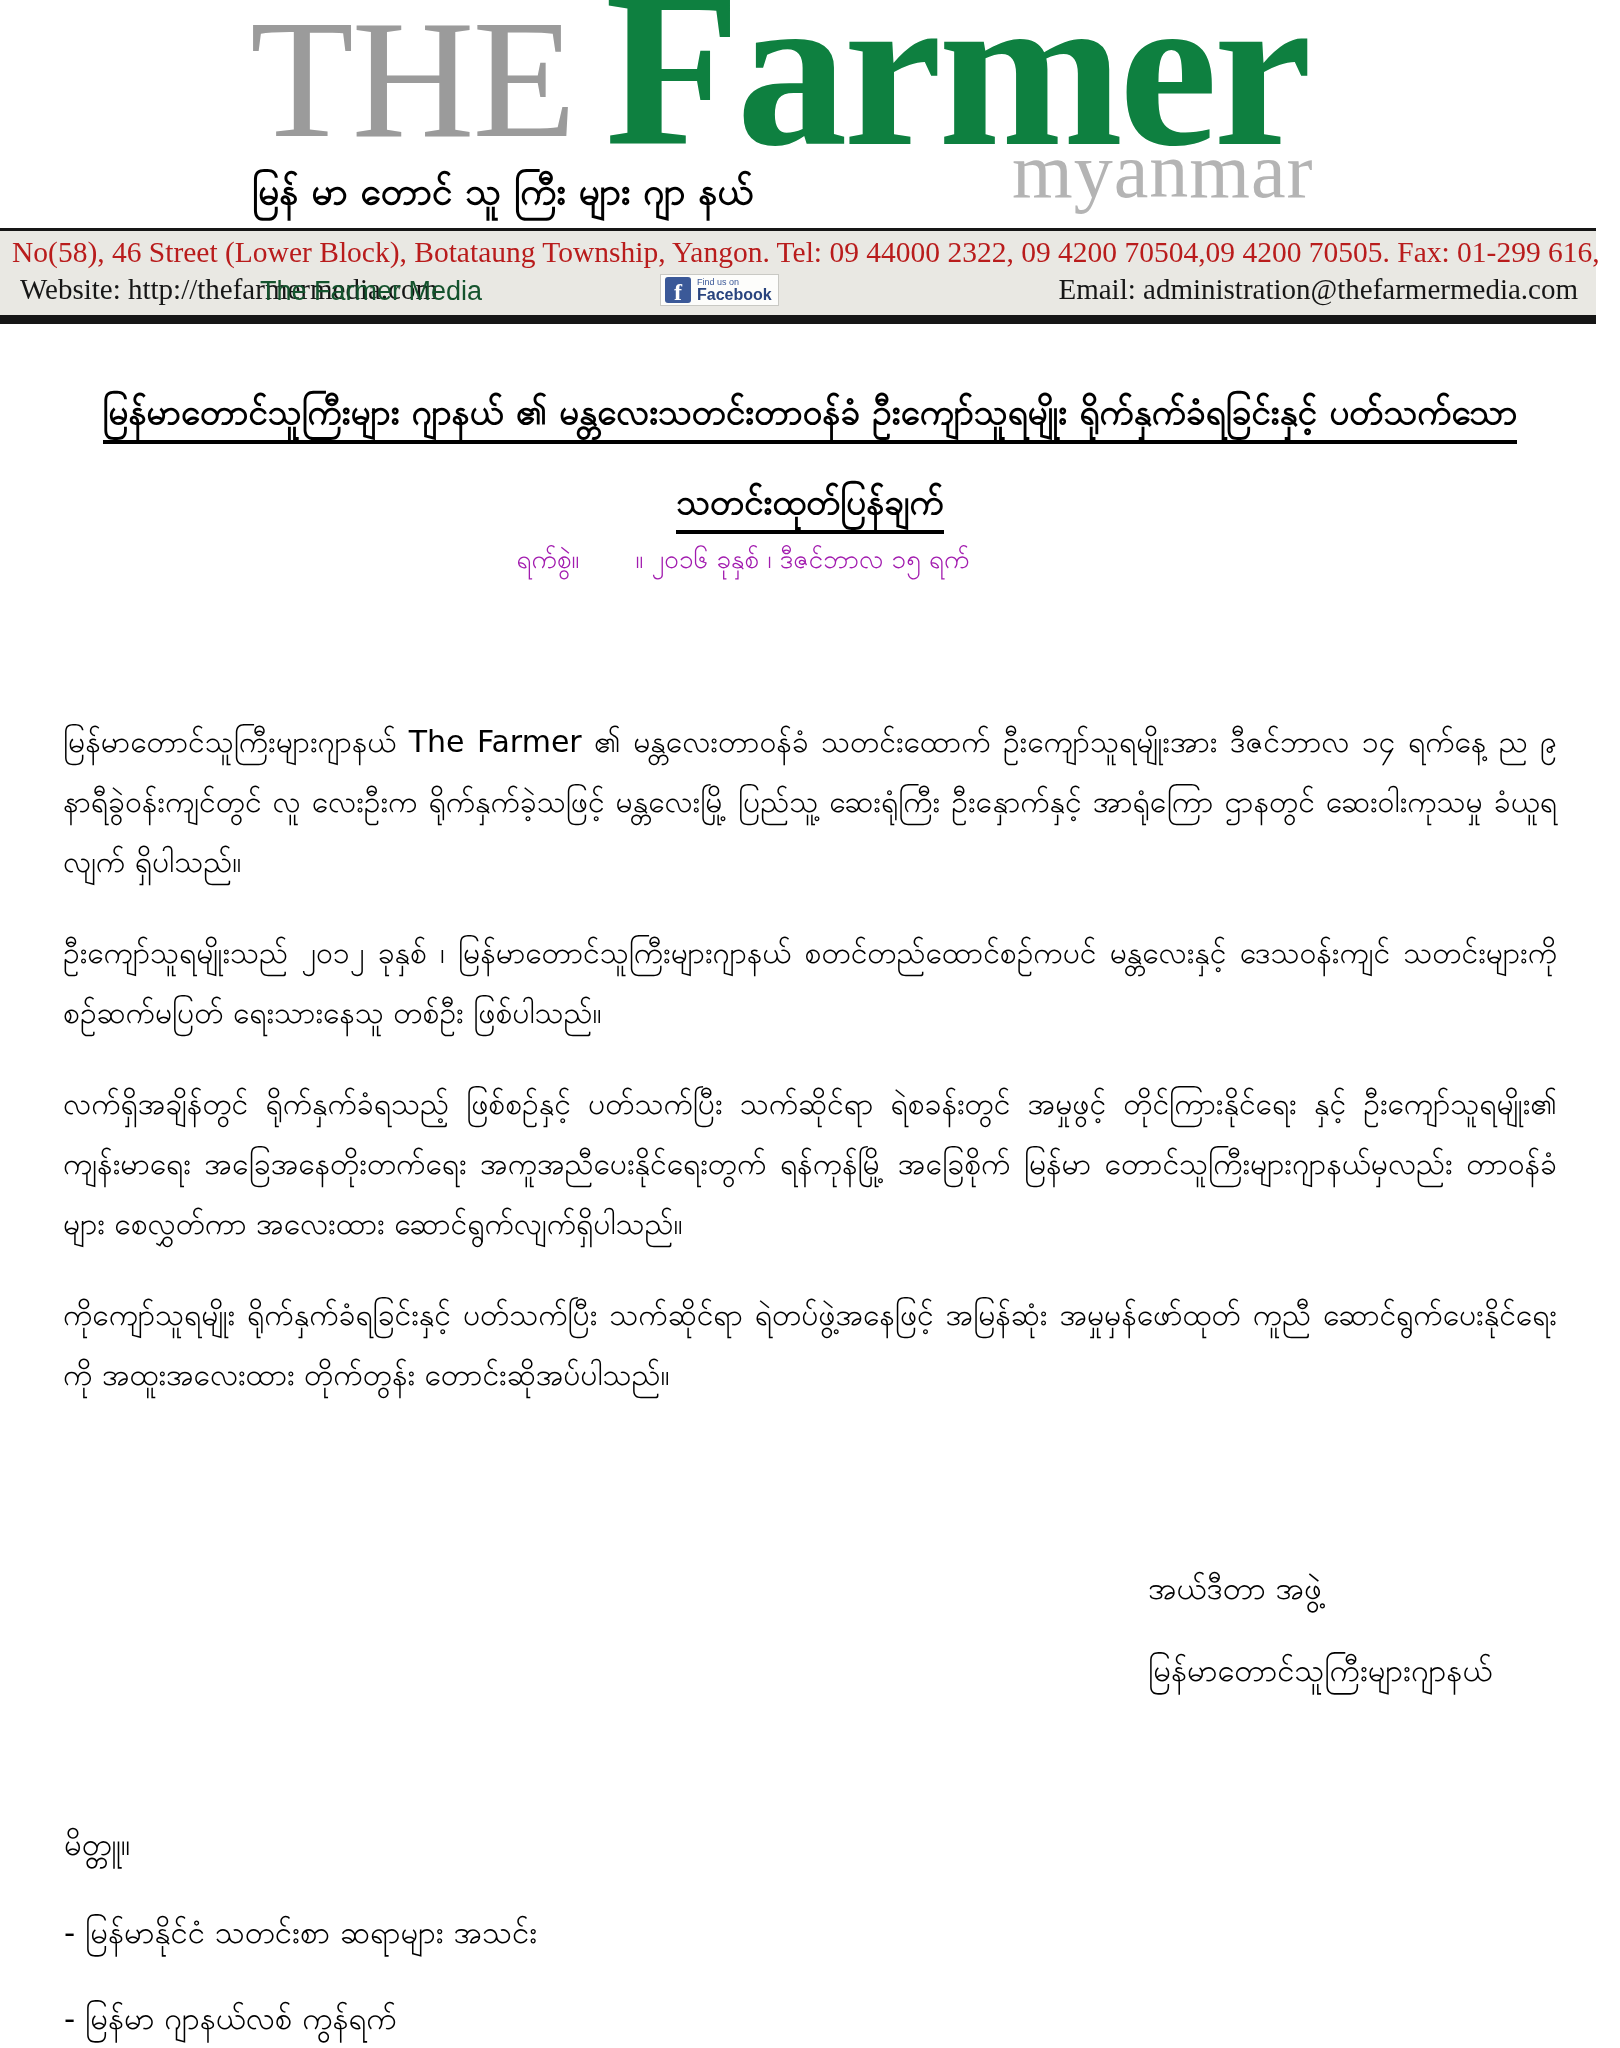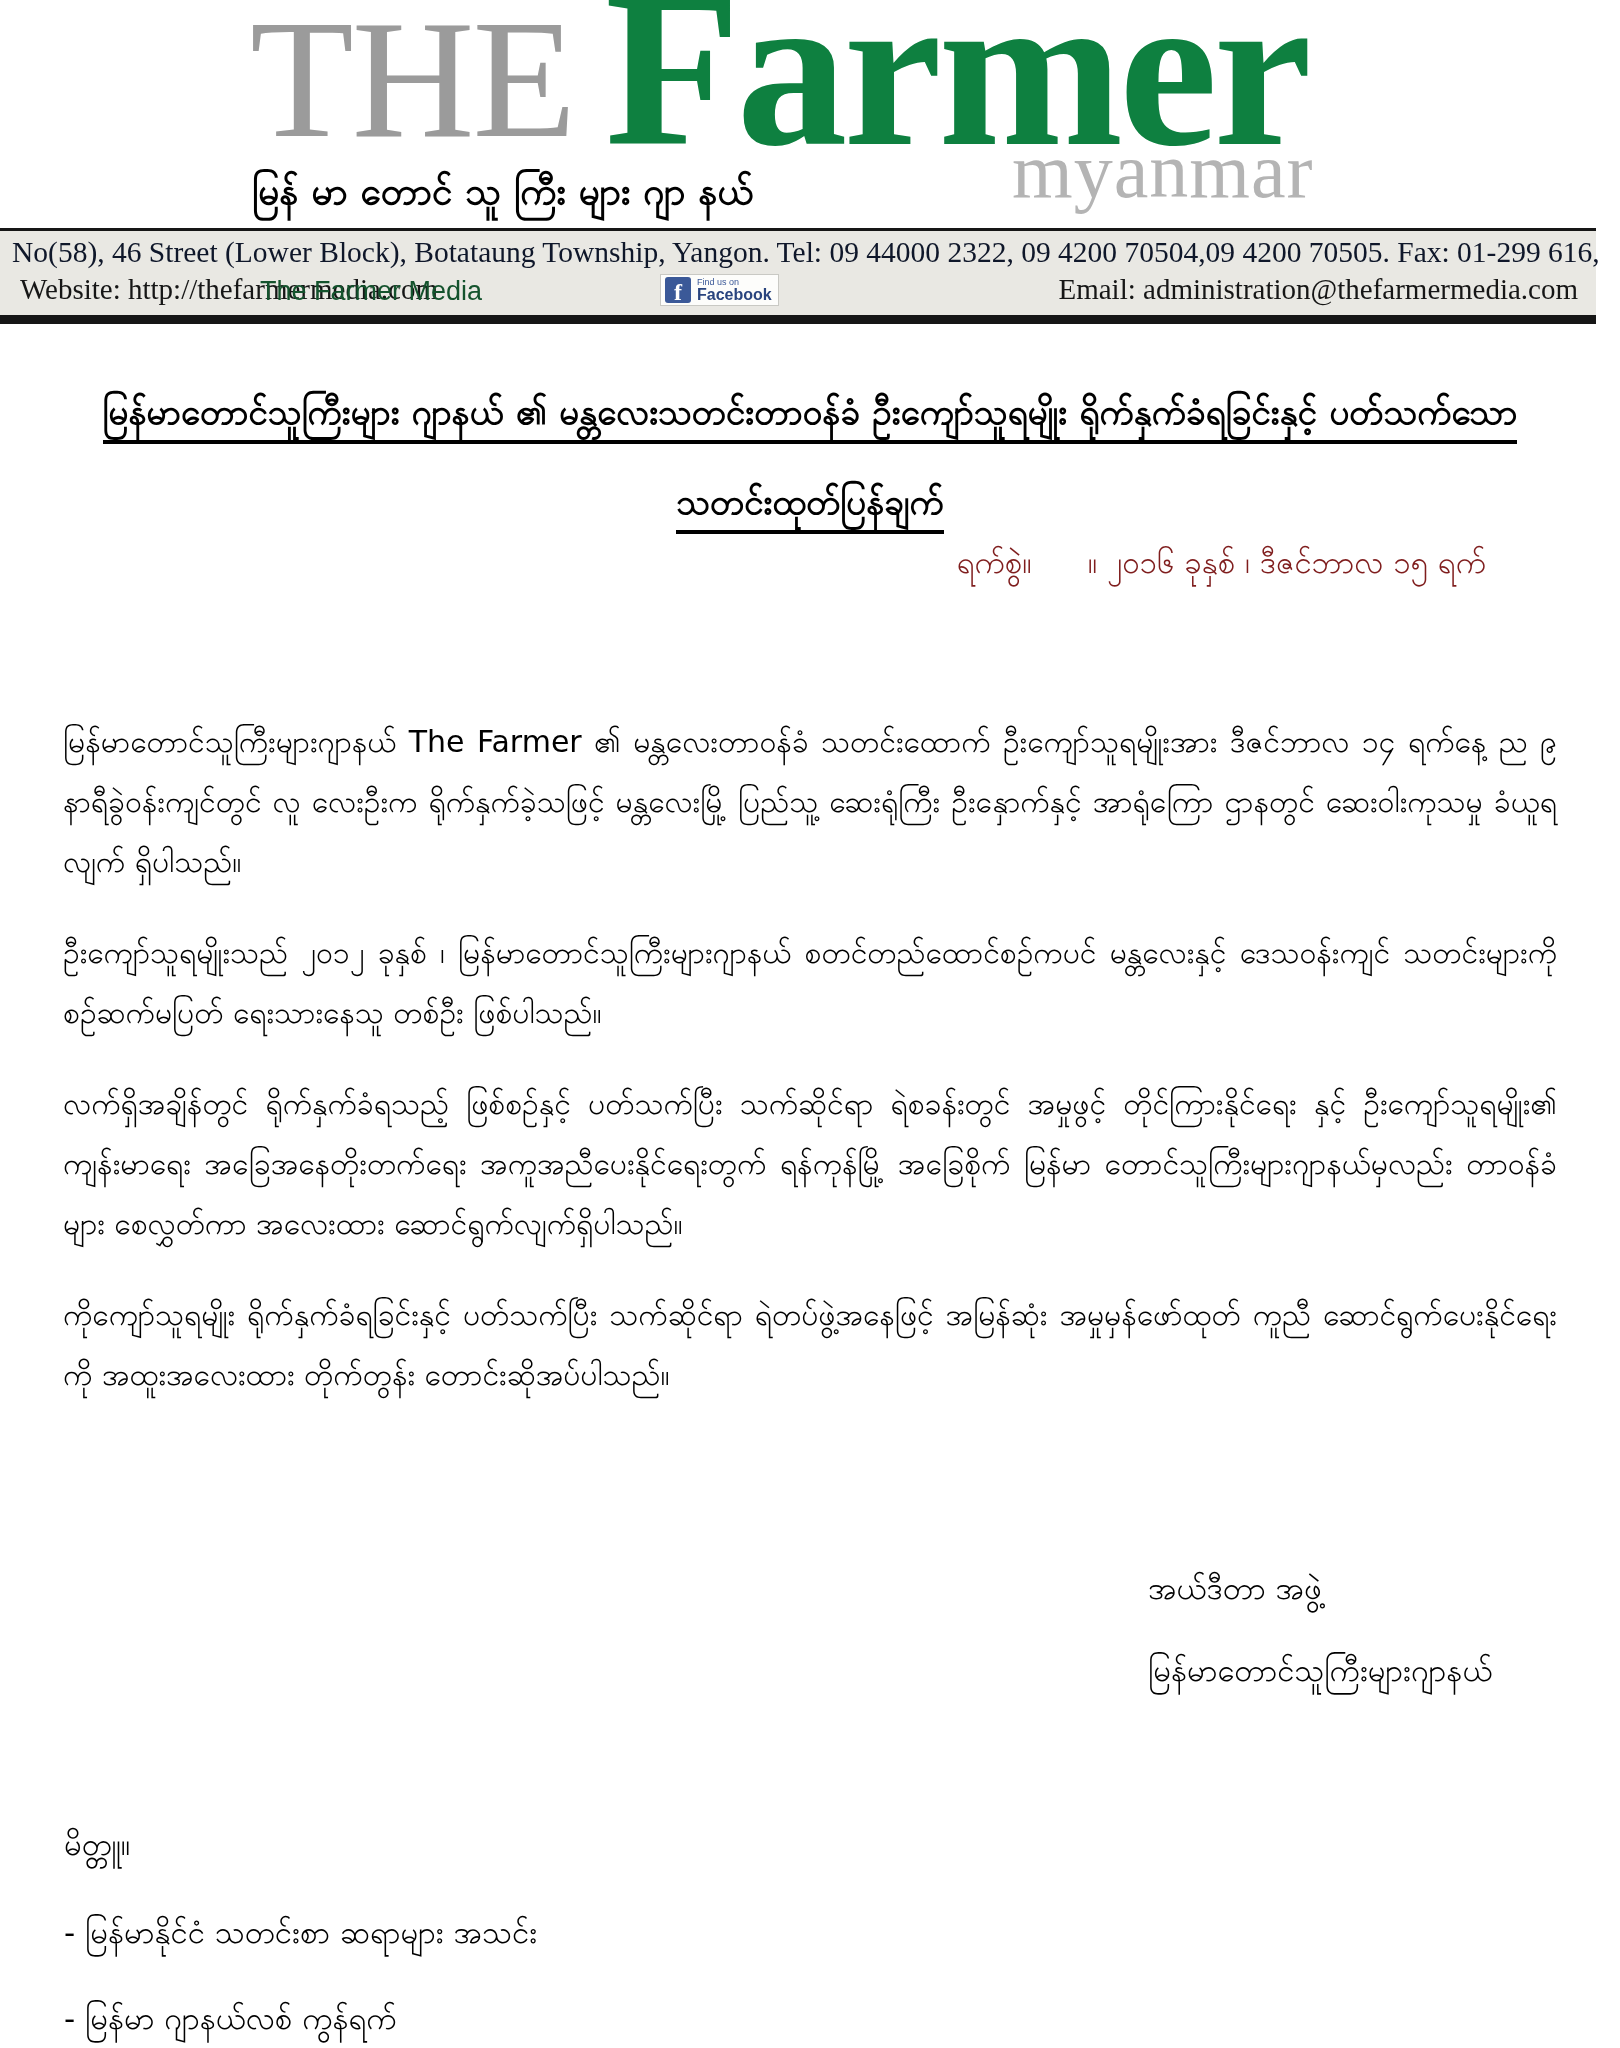--- a/index.html
+++ b/index.html
@@ -36,21 +36,21 @@
 
   
   .contact-bar {
     position:absolute; top:228px; left:0; width:1596px;
     background:#e9e8e3;
     border-top:3px solid #161616;
     border-bottom:9px solid #161616;
     padding:3px 14px 5px 12px;
   }
   .contact-line1 {
-    font-size:29.5px; line-height:36px; color:#0f172a; white-space:nowrap;
+    font-size:29.5px; line-height:36px; color:#b91c1c; white-space:nowrap;
   }
   .contact-line2 { position:relative; height:40px; font-size:29px; line-height:38px; color:#161616; }
   .website-label { position:absolute; left:8px; top:0; white-space:nowrap; }
   .email-label   { position:absolute; right:4px; top:0; white-space:nowrap; }
   .fb-badge {
     position:absolute; left:648px; top:4px;
     display:inline-flex; align-items:center; gap:6px;
     background:#fdfdfb; border:1px solid #c9c9c4; padding:1px 6px 2px 4px; height:32px;
   }
   .fb-square {
@@ -73,22 +73,22 @@
   .title-line .u {
     display:inline-block;
     font-family:"DejaVu Sans", sans-serif; font-weight:bold;
     font-size:35px; line-height:48px; color:#000;
     border-bottom:4px solid #000; padding-bottom:4px;
   }
 
   
   .date-line {
     position:absolute; top:542px; left:0; width:1620px;
-    text-align:right; padding-right:134px;
-    font-family:"DejaVu Sans", sans-serif; font-size:31px; color:#7f1d1d;
+    text-align:center; padding-right:134px;
+    font-family:"DejaVu Sans", sans-serif; font-size:26px; color:#a21caf;
   }
   .date-gap { display:inline-block; width:56px; }
 
   
   .body-text {
     position:absolute; top:712px; left:63px; width:1494px;
     font-family:"DejaVu Sans", sans-serif; font-size:30px; line-height:60px;
     color:#000; text-align:justify;
   }
   .body-text p { margin-bottom:31px; }

